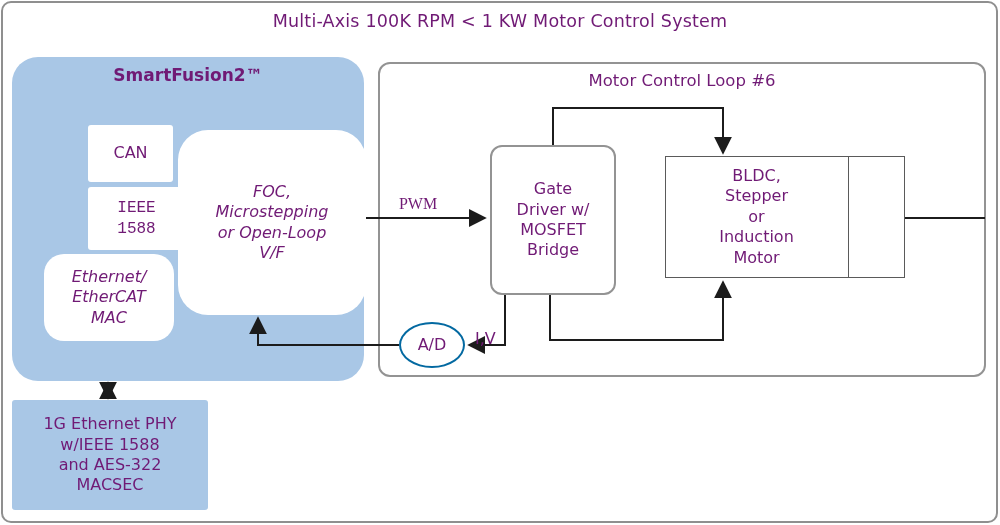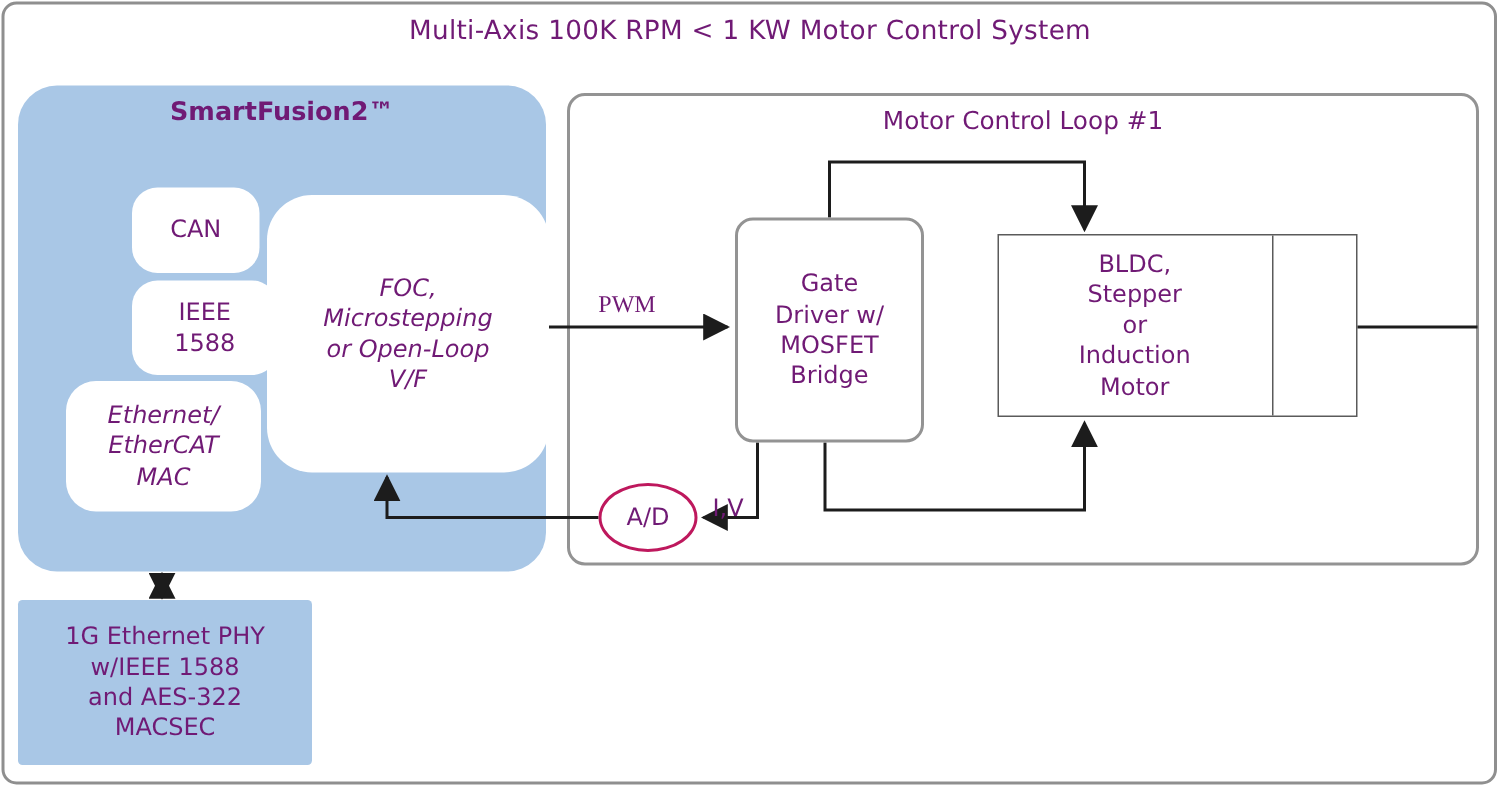--- a/index.html
+++ b/index.html
@@ -36,23 +36,23 @@
   #sf2-name{
     left:12px;top:63px;width:352px;height:24px;
     font-weight:bold;font-size:17px;
     display:flex;align-items:center;justify-content:center;z-index:10;
   }
   #sf2-subtitle{
     left:12px;top:87px;width:352px;height:22px;
     font-size:16px;
     display:flex;align-items:center;justify-content:center;z-index:10;
   }
-  .white-pill{background:#ffffff;border-radius:17px;font-size:16px;}
+  .white-pill{background:#ffffff;border-radius:3px;font-size:16px;}
   #can-box{left:88px;top:125px;width:85px;height:57px;}
-  #ieee-box{left:88px;top:187px;width:97px;height:63px;}
+  #ieee-box{left:88px;top:187px;width:97px;height:63px;font-family:Liberation Mono, monospace;}
   #emac-box{left:44px;top:254px;width:130px;height:87px;border-radius:20px;font-style:italic;}
   #foc-box{left:178px;top:130px;width:188px;height:185px;border-radius:30px;font-style:italic;}
   
   #phy-box{
     left:12px;top:400px;width:196px;height:110px;
     background:#a9c7e6;border-radius:3px;font-size:16px;
   }
   
   #loop-box{
     left:378px;top:62px;width:608px;height:315px;
@@ -72,21 +72,21 @@
   }
   #motor-label{
     left:665px;top:156px;width:183px;height:122px;font-size:16px;z-index:10;
   }
   #motor-divider{
     left:848px;top:157px;width:0;height:120px;
     border-left:1.5px solid #5a5a5a;z-index:10;
   }
   #adc-box{
     left:399px;top:322px;width:66px;height:46px;
-    background:#fff;border:2px solid #be185d;border-radius:50%;font-size:16px;
+    background:#fff;border:2px solid #0369a1;border-radius:50%;font-size:16px;
   }
   .wire-label{font-size:16px;z-index:12;background:transparent;}
   #pwm-label{left:391px;top:195px;width:54px;height:20px;text-align:center;font-family:Liberation Serif, serif;}
   #iv-label{left:475px;top:329px;width:34px;height:20px;text-align:left;}
   #wires{left:0;top:0;width:1000px;height:525px;z-index:8;pointer-events:none;}
 </style>
 </head>
 <body>
 
 <div id="canvas">
@@ -108,21 +108,21 @@
 Microstepping
 or Open-Loop
 V/F</div>
 
   <div class="abs node" id="phy-box">1G Ethernet PHY
 w/IEEE 1588
 and AES-322
 MACSEC</div>
 
   <div class="abs" id="loop-box"></div>
-  <div class="abs" id="loop-title">Motor Control Loop #1</div>
+  <div class="abs" id="loop-title">Motor Control Loop #6</div>
 
   <div class="abs node" id="gate-box">Gate
 Driver w/
 MOSFET
 Bridge</div>
 
   <div class="abs" id="motor-box"></div>
   <div class="abs node" id="motor-label">BLDC,
 Stepper
 or

